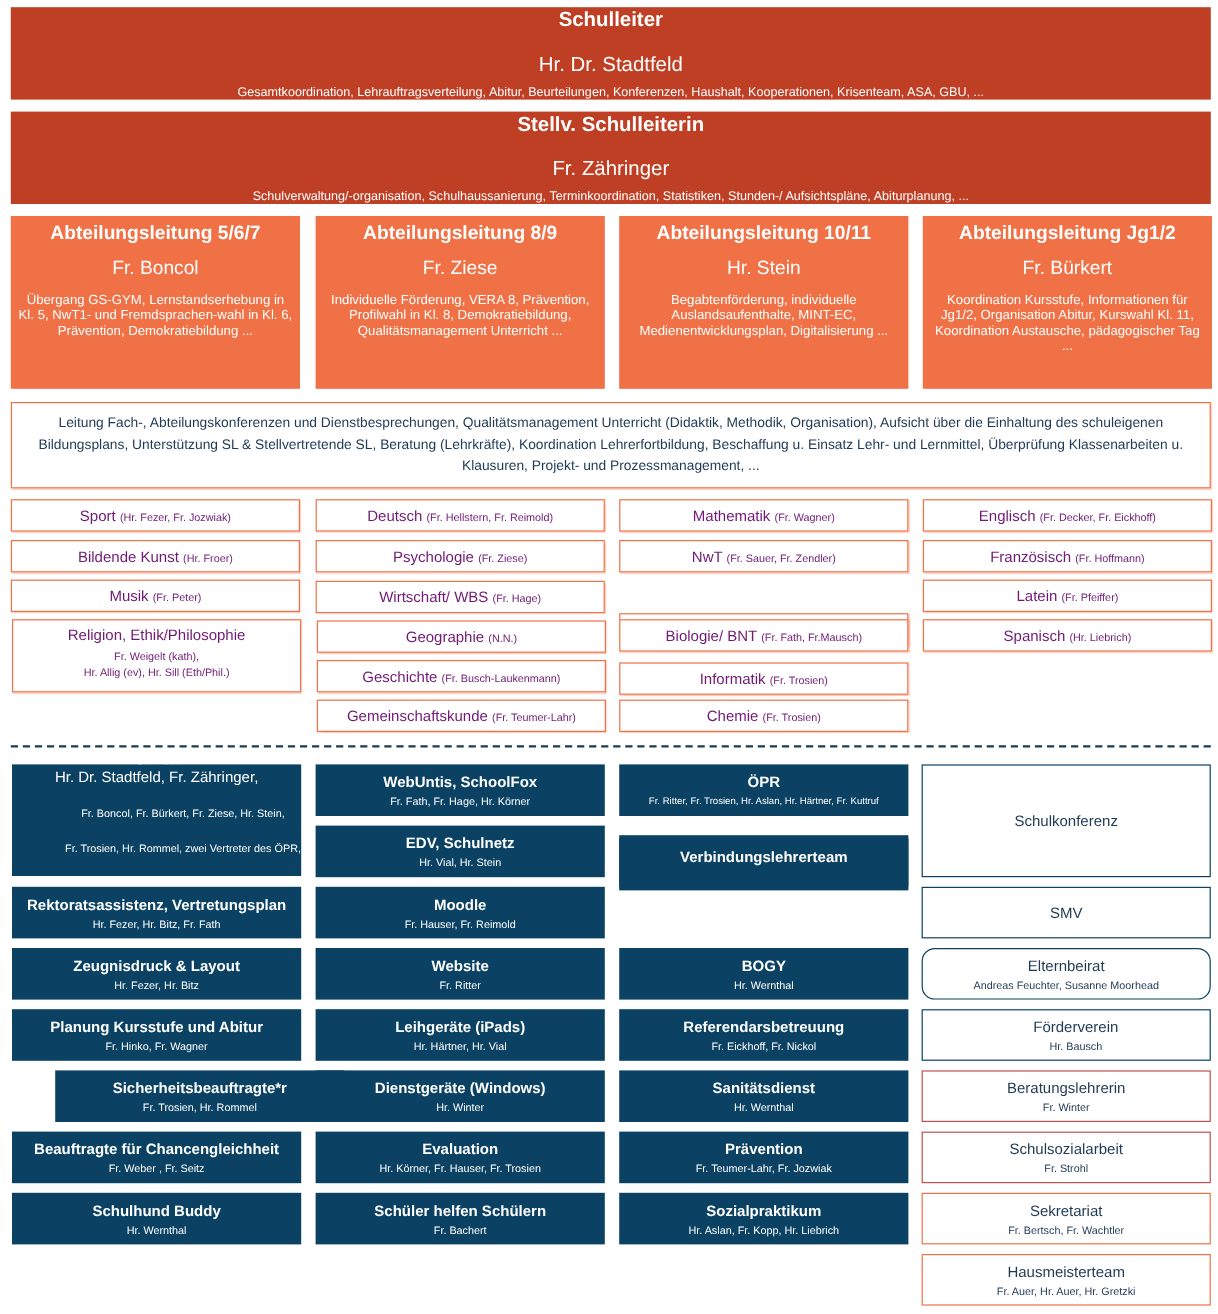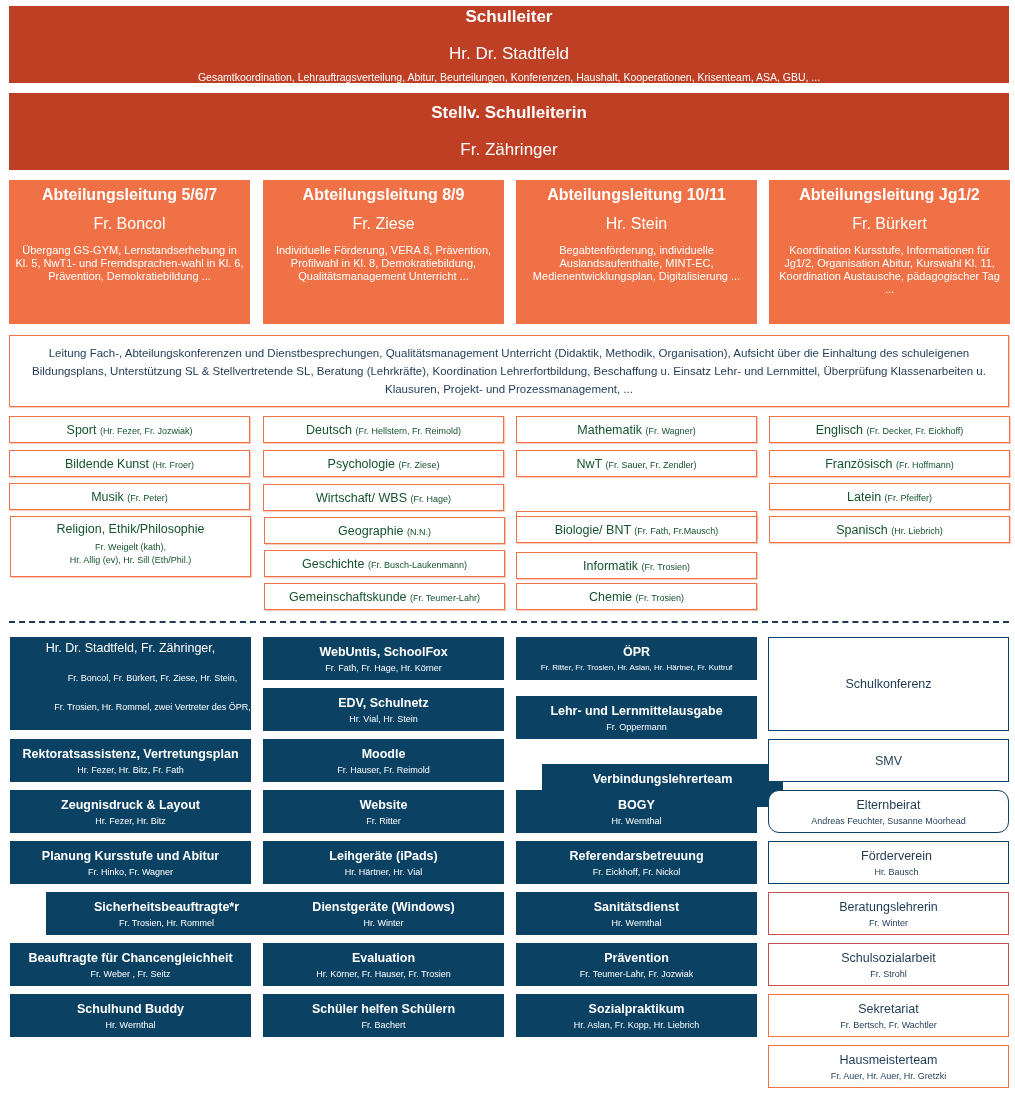--- a/index.html
+++ b/index.html
@@ -17,21 +17,21 @@
     
     .dept { background: #f07146; color: #fff; top: 180px; width: 241px; height: 144px; justify-content: flex-start; padding-top: 4px; }
     .dept .t { font-weight: bold; font-size: 16px; line-height: 22px; }
     .dept .n { font-size: 16px; line-height: 22px; margin-top: 7px; }
     .dept .d { font-size: 11px; line-height: 13px; margin-top: 9px; padding: 0 6px; }
 
     
     .resp { left: 9px; top: 335px; width: 1000px; height: 72px; border: 1.5px solid #f07146; background: #fff; font-size: 11.5px; line-height: 18px; color: #1f3a55; padding: 0 14px; box-shadow: 1px 1px 1px rgba(240,113,70,0.35); }
 
     
-    .subj { width: 241px; height: 27px; border: 1.5px solid #f07146; background: #fff; box-shadow: 1px 1px 1px rgba(240,113,70,0.35); font-size: 12.5px; color: #14532d; }
+    .subj { width: 241px; height: 27px; border: 1.5px solid #f07146; background: #fff; box-shadow: 1px 1px 1px rgba(240,113,70,0.35); font-size: 12.5px; color: #701a75; }
     .subj .s { font-size: 9px; }
     .subj.tall { height: 61px; justify-content: flex-start; padding-top: 5px; }
     .subj .sub2 { font-size: 9px; line-height: 13px; margin-top: 5px; }
 
     
     .divider { left: 9px; top: 621px; width: 1000px; height: 0; border-top: 2px dashed #1f3a55; }
 
     
     .task { background: #0b4263; color: #fff; width: 241px; height: 43px; }
     .task .t { font-weight: bold; font-size: 12.5px; line-height: 16px; }
@@ -53,20 +53,21 @@
 <body>
 
 <div class="abs lead center" style="top:6px;height:77px;">
   <div class="t">Schulleiter</div>
   <div class="n">Hr. Dr. Stadtfeld</div>
   <div class="d">Gesamtkoordination, Lehrauftragsverteilung, Abitur, Beurteilungen, Konferenzen, Haushalt, Kooperationen, Krisenteam, ASA, GBU, ...</div>
 </div>
 <div class="abs lead center" style="top:93px;height:77px;">
   <div class="t">Stellv. Schulleiterin</div>
   <div class="n">Fr. Zähringer</div>
+  <div class="d">Schulverwaltung/-organisation, Schulhaussanierung, Terminkoordination, Statistiken, Stunden-/ Aufsichtspläne, Abiturplanung, ...</div>
 </div>
 
 <div class="abs dept center" style="left:9px;">
   <div class="t">Abteilungsleitung 5/6/7</div>
   <div class="n">Fr. Boncol</div>
   <div class="d">Übergang GS-GYM, Lernstandserhebung in Kl. 5, NwT1- und Fremdsprachen-wahl in Kl. 6, Prävention, Demokratiebildung ...</div>
 </div>
 <div class="abs dept center" style="left:263px;">
   <div class="t">Abteilungsleitung 8/9</div>
   <div class="n">Fr. Ziese</div>
@@ -223,21 +224,21 @@
 </div>
 
 <div class="abs task center" style="left:516px;top:637px;">
   <div class="t">ÖPR</div>
   <div class="p" style="font-size:8px;">Fr. Ritter, Fr. Trosien, Hr. Aslan, Hr. Härtner, Fr. Kuttruf</div>
 </div>
 <div class="abs task center" style="left:516px;top:696px;">
   <div class="t">Lehr- und Lernmittelausgabe</div>
   <div class="p">Fr. Oppermann</div>
 </div>
-<div class="abs task single center" style="left:516px;top:764px;margin-left:26px;">
+<div class="abs task single center" style="left:516px;top:699px;">
   <div class="t">Verbindungslehrerteam</div>
 </div>
 <div class="abs task center" style="left:516px;top:790px;">
   <div class="t">BOGY</div>
   <div class="p">Hr. Wernthal</div>
 </div>
 <div class="abs task center" style="left:516px;top:841px;">
   <div class="t">Referendarsbetreuung</div>
   <div class="p">Fr. Eickhoff, Fr. Nickol</div>
 </div>

